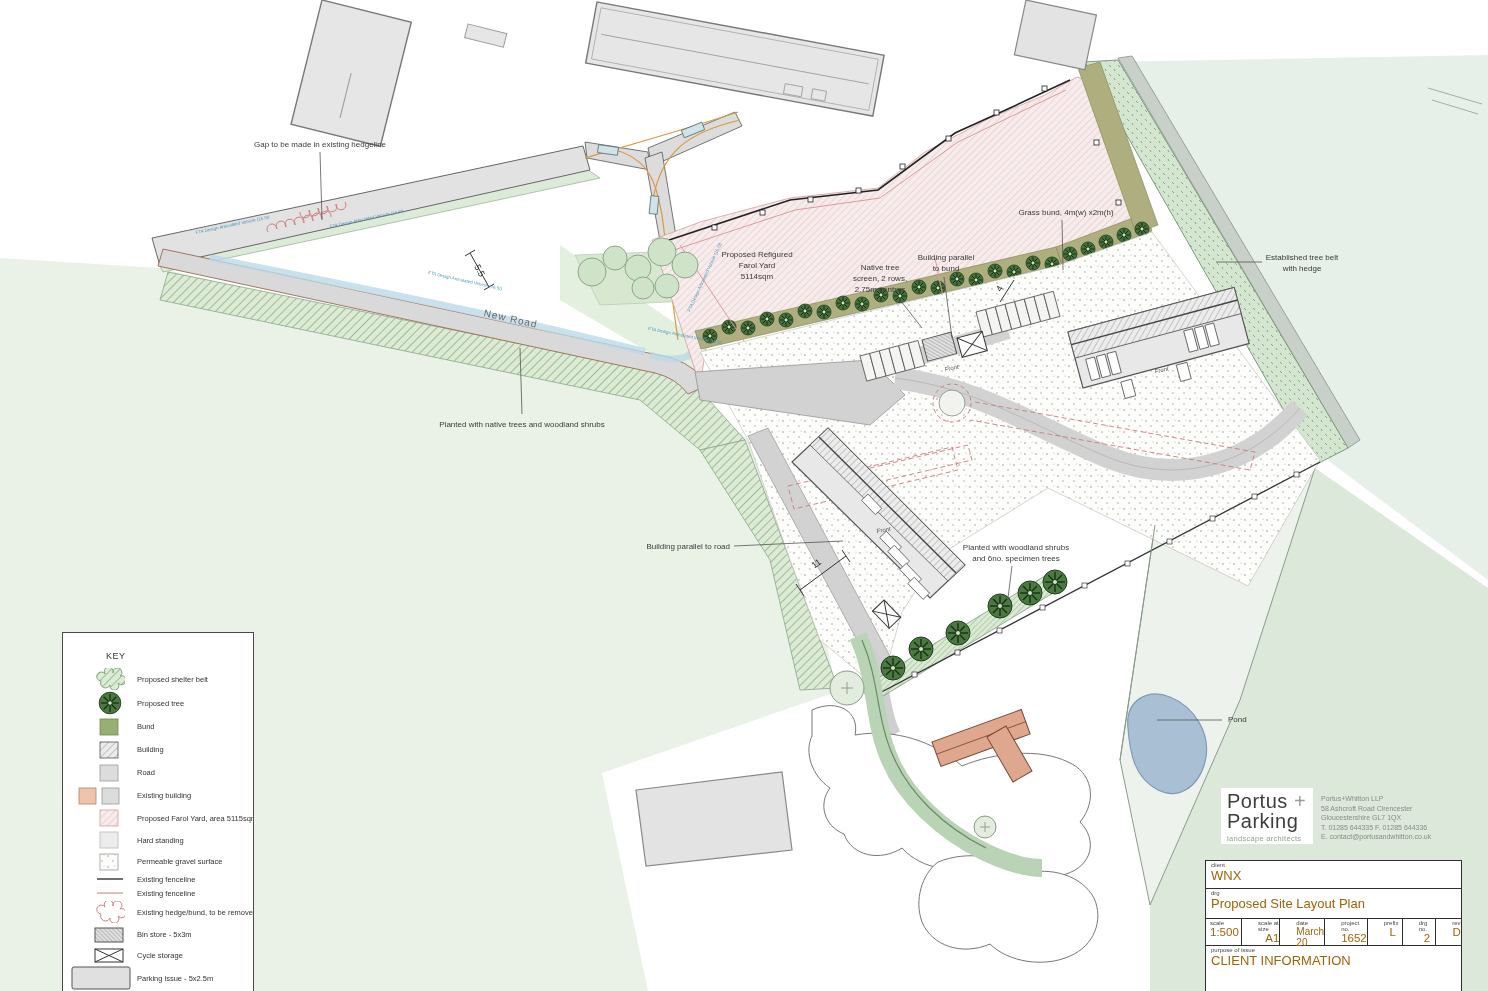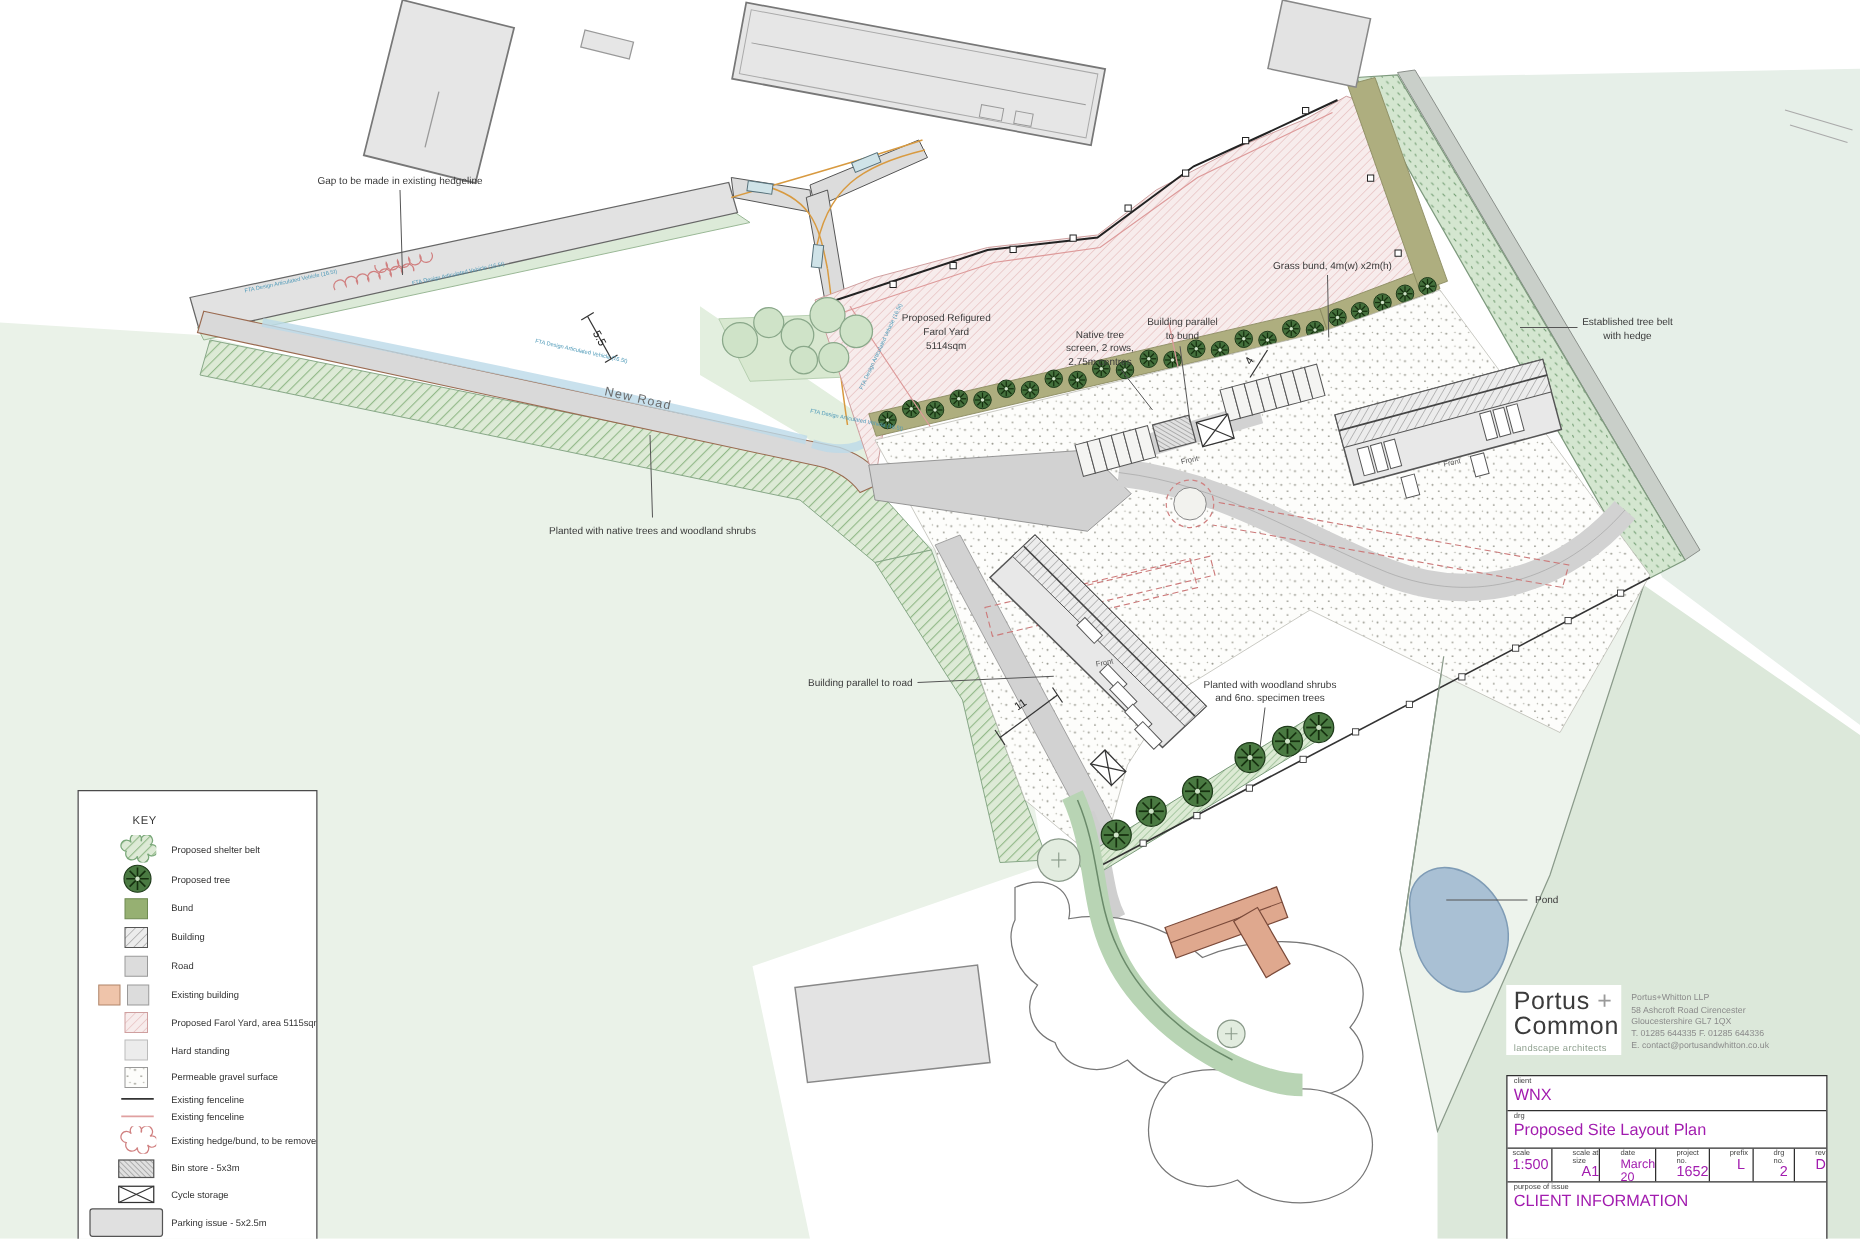--- a/index.html
+++ b/index.html
@@ -20,33 +20,33 @@
     background:#fff;border:1px solid #4a4a4a;box-sizing:border-box;
     overflow:hidden;z-index:5;
   }
   .keytitle{font-size:9px;color:#333;margin:18px 0 6px 43px;letter-spacing:.5px;}
   .keyrow{display:flex;align-items:center;}
   .keyrow .sw{width:46px;margin-left:24px;flex:0 0 46px;display:flex;align-items:center;justify-content:center;}
   .keyrow .lbl{font-size:7.5px;color:#333;margin-left:4px;white-space:nowrap;}
 
   
   .brand{position:absolute;left:1205px;top:788px;width:258px;z-index:6;}
-  .brandrow{display:flex;}
+  .brandrow{display:flex;margin-left:16px;}
   .logobox{background:#fff;padding:3px 6px 1px 6px;width:92px;box-sizing:border-box;}
   .logoname{font-size:20px;line-height:20px;color:#3c3c3c;letter-spacing:.5px;}
   .logoname .plus{color:#9a9a9a;}
   .tagline{font-size:7.5px;color:#8fa08f;margin-top:3px;letter-spacing:.3px;}
   .addr{font-size:7px;color:#8b8b8b;line-height:9.5px;margin-left:8px;padding-top:6px;}
   .tblock{
     position:absolute;left:1205px;top:860px;width:257px;height:150px;
     background:#fff;border:1.5px solid #2f2f2f;box-sizing:border-box;z-index:6;
   }
   .trow{border-bottom:1px solid #2f2f2f;padding:1px 0 0 5px;box-sizing:border-box;}
   .tlabel{font-size:6px;color:#444;}
-  .tval{font-size:13px;color:#a21caf;margin-top:0px;}
+  .tval{font-size:13px;color:#a16207;margin-top:0px;}
   .tcols{display:flex;border-bottom:1px solid #2f2f2f;gap:12px;}
   .tcol{border-right:1px solid #2f2f2f;padding:1px 0 1px 4px;box-sizing:border-box;}
   .tcol:last-child{border-right:none;}
   .tcol .tval{font-size:11.5px;}
 </style>
 </head>
 <body>
 
 <svg width="1488" height="991" viewBox="0 0 1488 991" style="position:absolute;left:0;top:0;">
   <defs>
@@ -590,21 +590,21 @@
       </span>
     <span class="lbl">Parking issue - 5x2.5m</span>
   </div>
 
 </div>
 
 <div class="brand">
   <div class="brandrow">
     <div class="logobox">
       <div class="logoname"><span>Portus</span> <span class="plus">+</span></div>
-      <div class="logoname">Common</div>
+      <div class="logoname">Parking</div>
       <div class="tagline">landscape architects</div>
     </div>
     <div class="addr">
       <div>Portus+Whitton LLP</div>
       <div>58 Ashcroft Road   Cirencester</div>
       <div>Gloucestershire  GL7 1QX</div>
       <div>T. 01285 644335    F. 01285 644336</div>
       <div>E. contact@portusandwhitton.co.uk</div>
     </div>
   </div>

